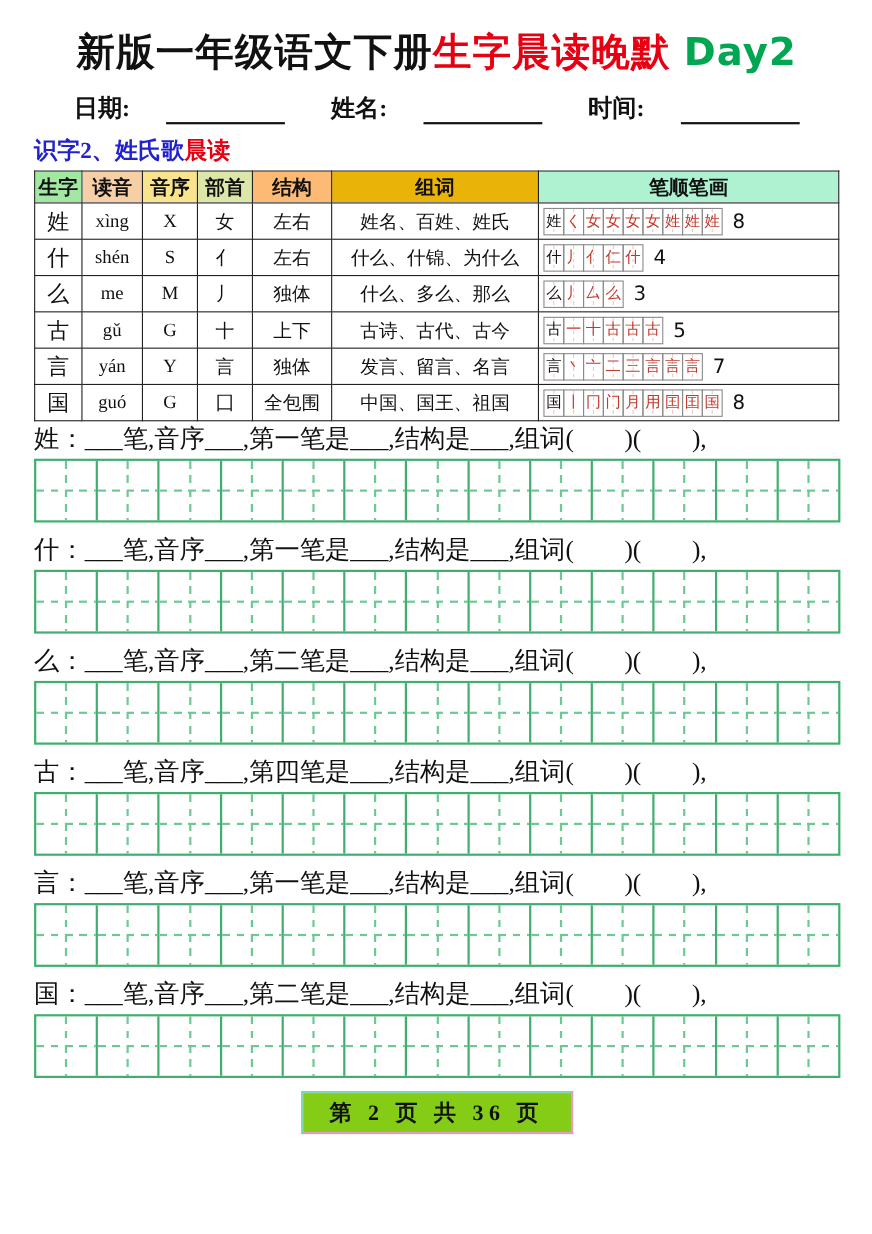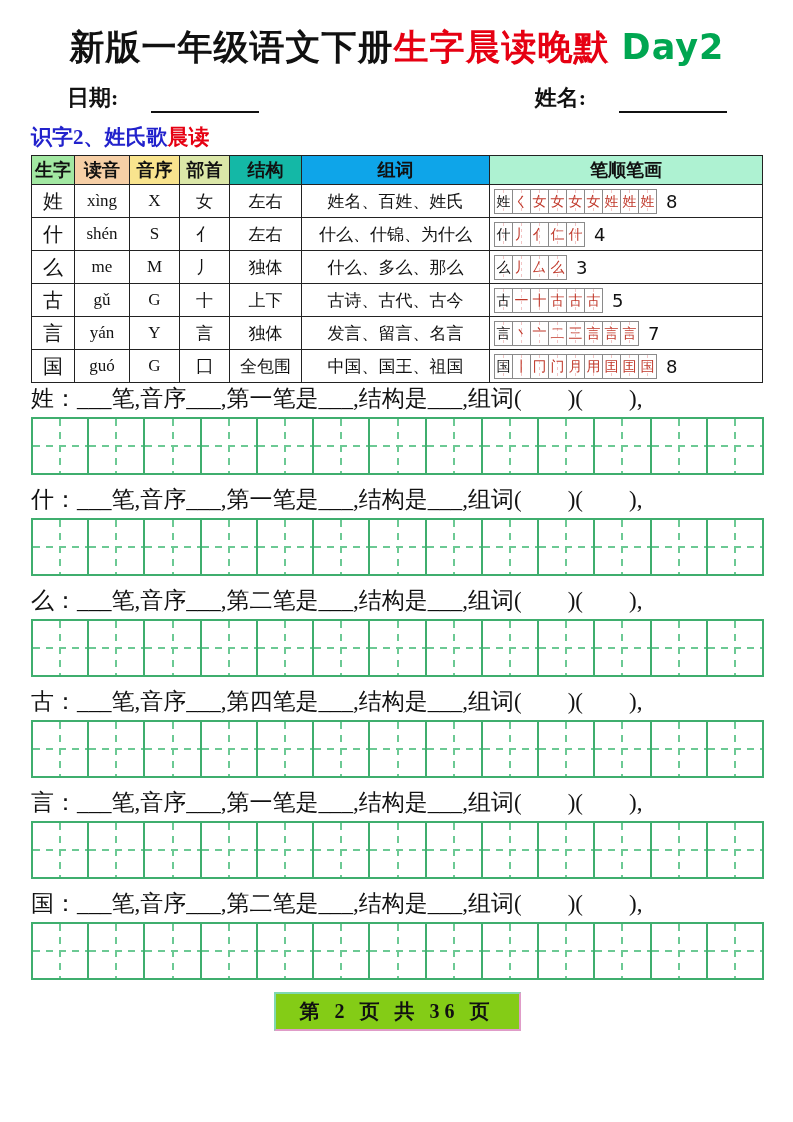--- a/index.html
+++ b/index.html
@@ -24,21 +24,21 @@
   .section-h{font-size:21px;font-weight:bold;margin:8px 0 4px;white-space:nowrap;}
   .s-blue{color:#2222cc;}
   .s-red{color:#e60012;}
   
   table{border-collapse:collapse;width:731px;table-layout:fixed;}
   th,td{border:1px solid #222;text-align:center;padding:0;overflow:hidden;white-space:nowrap;}
   th{height:28px;font-size:18px;font-weight:bold;}
   td{height:32px;font-size:17px;}
   td.char-cell{font-size:20px;}
   .hc0{background:#a2e8a2;} .hc1{background:#f6cfa6;margin-left:20px;} .hc2{background:#f9e48e;}
-  .hc3{background:#dbe7a8;} .hc4{background:#14b8a6;} .hc5{background:#0ea5e9;}
+  .hc3{background:#dbe7a8;} .hc4{background:#fdba74;} .hc5{background:#eab308;}
   .hc6{background:#aef2d2;}
   .strokes{display:flex;align-items:center;padding-left:4px;}
   .sbox{width:19px;height:25px;border:1px solid #8a8a8a;box-sizing:border-box;
         display:inline-flex;align-items:center;justify-content:center;
         font-size:14px;line-height:25px;margin-right:-1px;
         background-image:repeating-linear-gradient(to bottom,#f2c4c4 0 3px,transparent 3px 6px);
         background-size:1px 100%;background-position:50% 0;background-repeat:no-repeat;}
   .sbox.first{color:#111;}
   .steps{display:inline-flex;}
   .steps .sbox{color:#c0392b;}
@@ -70,20 +70,24 @@
 
   <div class="meta">
     <span class="meta-item">
         <span>日期:</span>
         <span class="blank-line"></span>
       </span>
     <span class="meta-item">
         <span>姓名:</span>
         <span class="blank-line"></span>
       </span>
+    <span class="meta-item">
+        <span>时间:</span>
+        <span class="blank-line"></span>
+      </span>
   </div>
 
   <div class="section-h"><span class="s-blue">识字2、姓氏歌</span><span class="s-red">晨读</span></div>
 
   <table>
     <colgroup>
       <col style="width:43px">
         <col style="width:55px">
         <col style="width:50px">
       <col style="width:50px">

